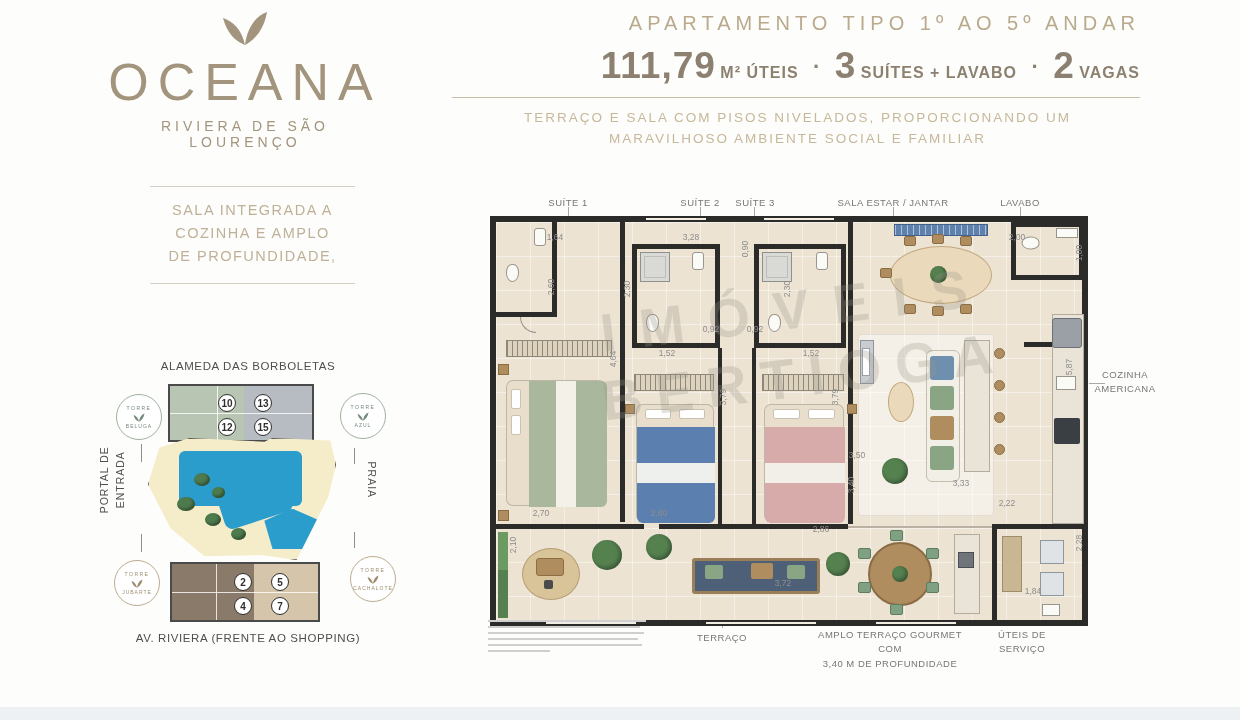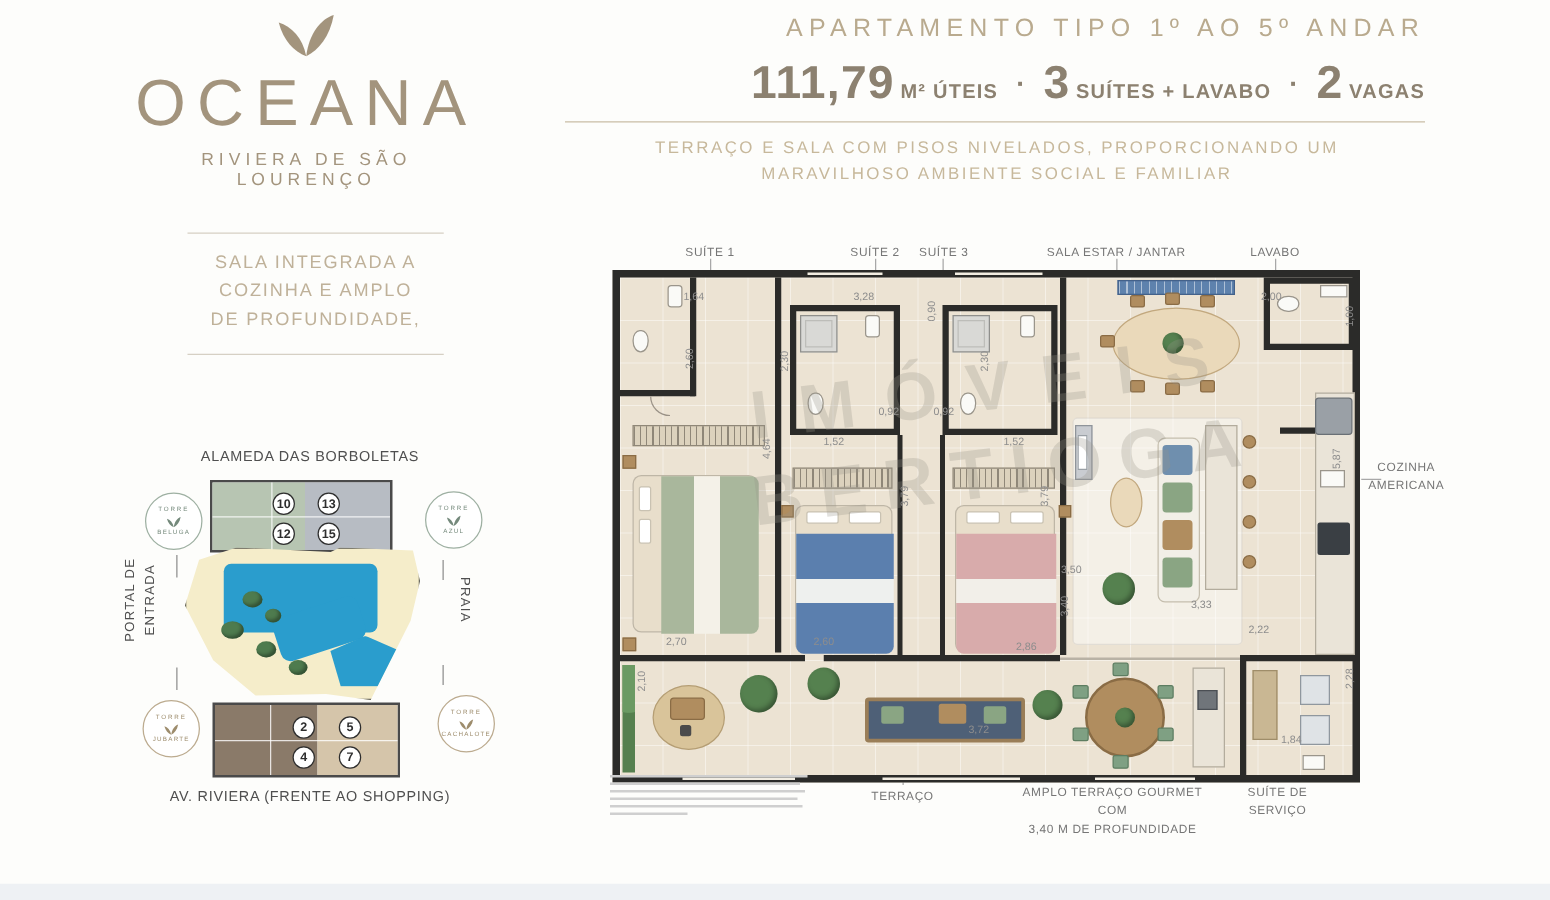--- a/index.html
+++ b/index.html
@@ -236,21 +236,21 @@
     <div>COZINHA</div>
     <div>AMERICANA</div>
   </div>
 
   <div class="abs roomlbl" style="left:682px;top:631px;width:80px;">TERRAÇO</div>
   <div class="abs roomlbl" style="left:805px;top:628px;width:170px;">
     <div>AMPLO TERRAÇO GOURMET COM</div>
     <div>3,40 M DE PROFUNDIDADE</div>
   </div>
   <div class="abs roomlbl" style="left:987px;top:628px;width:70px;">
-    <div>SUÍTE DE</div>
+    <div>ÚTEIS DE</div>
     <div>SERVIÇO</div>
   </div>
   <div class="leader" style="left:722px;top:562px;height:66px;"></div>
   <div class="leader" style="left:888px;top:566px;height:60px;"></div>
   <div class="leader" style="left:1022px;top:610px;height:16px;"></div>
   <div class="leader-h" style="left:1089px;top:383px;width:16px;"></div>
 
   <div class="abs plan">
 
     <div class="w" style="left:124px;top:0;width:5px;height:300px;"></div>
@@ -385,21 +385,21 @@
     <span class="dim vdim" style="left:278px;top:62px;">2,30</span>
     <span class="dim" style="left:202px;top:102px;">0,92</span>
     <span class="dim" style="left:246px;top:102px;">0,92</span>
     <span class="dim" style="left:158px;top:126px;">1,52</span>
     <span class="dim" style="left:302px;top:126px;">1,52</span>
     <span class="dim vdim" style="left:104px;top:132px;">4,64</span>
     <span class="dim vdim" style="left:214px;top:170px;">3,79</span>
     <span class="dim vdim" style="left:326px;top:170px;">3,79</span>
     <span class="dim" style="left:32px;top:286px;">2,70</span>
     <span class="dim" style="left:150px;top:286px;">2,60</span>
-    <span class="dim" style="left:312px;top:290px;">2,86</span>
+    <span class="dim" style="left:312px;top:302px;">2,86</span>
     <span class="dim" style="left:348px;top:228px;">3,50</span>
     <span class="dim vdim" style="left:342px;top:258px;">3,40</span>
     <span class="dim" style="left:452px;top:256px;">3,33</span>
     <span class="dim" style="left:498px;top:276px;">2,22</span>
     <span class="dim vdim" style="left:560px;top:140px;">5,87</span>
     <span class="dim vdim" style="left:570px;top:316px;">2,28</span>
     <span class="dim" style="left:524px;top:364px;">1,84</span>
     <span class="dim vdim" style="left:4px;top:318px;">2,10</span>
     <span class="dim" style="left:274px;top:356px;">3,72</span>
   </div>

